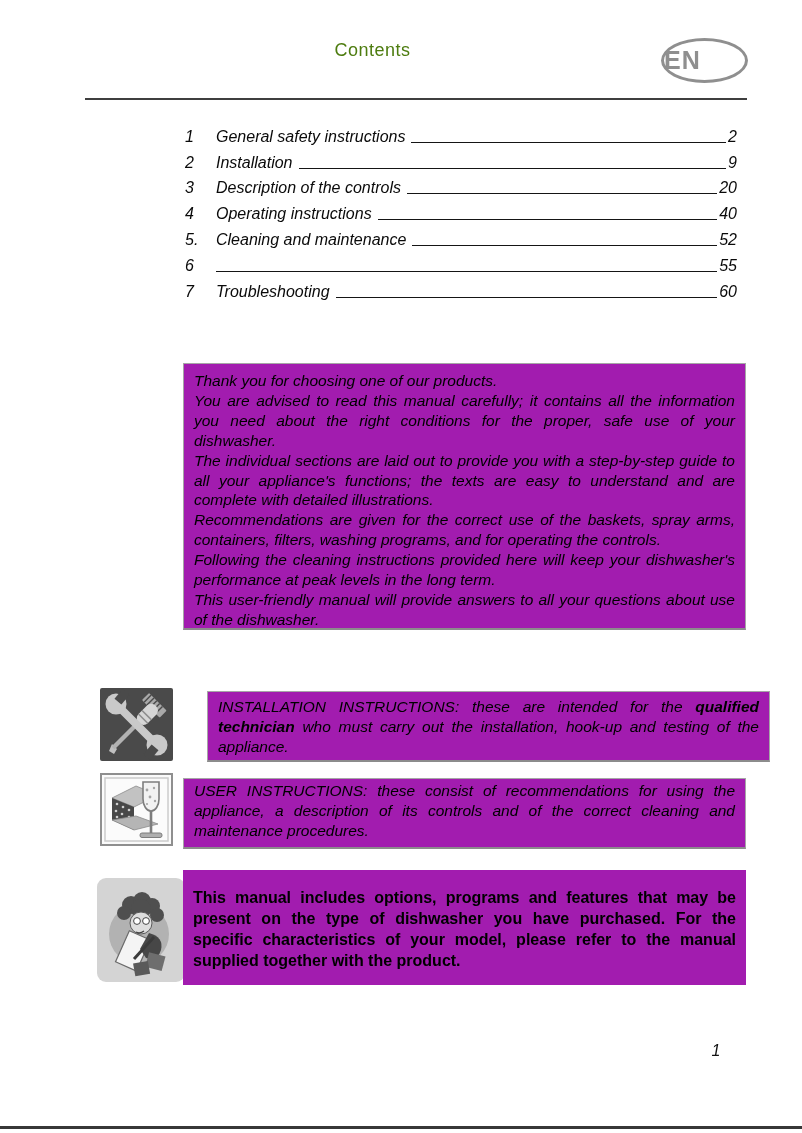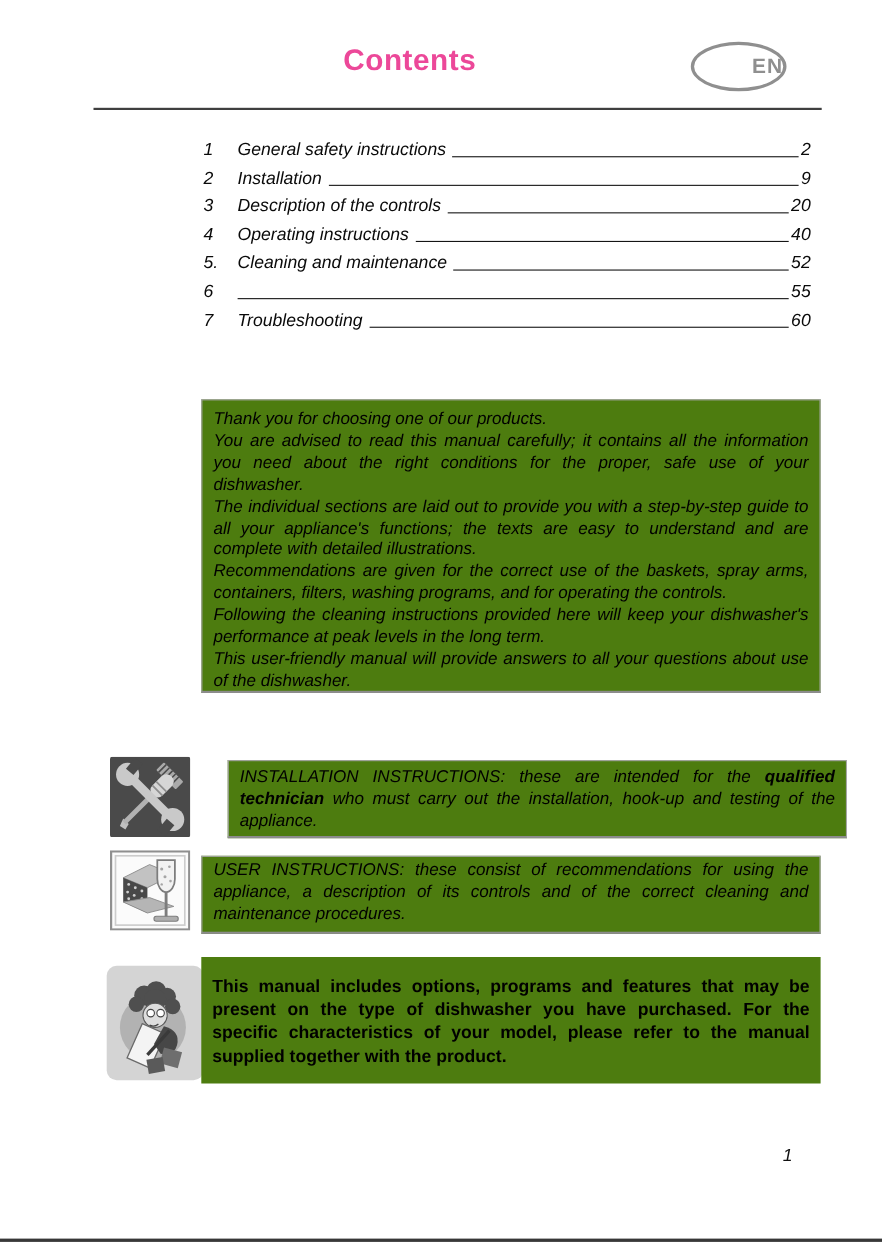--- a/index.html
+++ b/index.html
@@ -3,41 +3,41 @@
 <meta charset="utf-8">
 <style>
   * { margin:0; padding:0; box-sizing:border-box; }
   html,body { background:#ffffff; }
   .page {
     position:relative; width:802px; height:1133px; background:#ffffff;
     font-family:"Liberation Sans", sans-serif; color:#000; overflow:hidden;
   }
   .title {
     position:absolute; top:40px; left:0; width:745px; text-align:center;
-    font-size:27px; font-weight:bold; color:#ec4899; letter-spacing:0.5px;
+    font-size:18px; font-weight:normal; color:#4d7c0f; letter-spacing:0.5px;
   }
   .lang-badge {
-    position:absolute; top:38px; left:628px; width:87px; height:45px;
+    position:absolute; top:38px; left:661px; width:87px; height:45px;
     border:3px solid #8f8f8f; border-radius:50%;
-    display:flex; align-items:center; justify-content:flex-end;
-    font-weight:bold; font-size:19px; color:#8f8f8f; letter-spacing:1px;
+    display:flex; align-items:center; justify-content:flex-start;
+    font-weight:bold; font-size:25px; color:#8f8f8f; letter-spacing:1px;
   }
   .title-rule {
     position:absolute; top:98px; left:85px; width:662px; height:0;
     border-top:2px solid #3f3f3f;
   }
   .toc { position:absolute; top:120px; left:185px; width:552px;
          font-style:italic; font-size:16px; color:#0a0a0a; }
   .toc-row { display:flex; align-items:flex-end; height:25.8px; }
   .toc-num { width:31px; flex:0 0 31px; }
   .toc-label { white-space:nowrap; padding-right:6px; }
   .toc-leader { flex:1 1 auto; height:0; border-bottom:1.6px solid #151515; margin-bottom:3px; }
   .toc-page { padding-left:2px; }
   .graybox {
-    position:absolute; left:183px; width:563px; background:#4d7c0f;
+    position:absolute; left:183px; width:563px; background:#a21caf;
     border:1px solid #a6a6a6; border-bottom:2px solid #8c8c8c;
     font-style:italic; font-size:15.5px; line-height:19.9px;
     padding:6px 10px; text-align:justify; overflow:hidden;
   }
   .graybox p { text-align:justify; }
   .intro-box { top:363px; height:267px; padding-top:7px; }
   .install-box { top:691px; height:71px; padding-top:5px; line-height:20px;margin-left:24px; }
   .user-box { top:778px; height:71px; padding-top:2px; line-height:20px; }
   .note-box {
     top:870px; height:115px; font-style:normal; font-size:16px; line-height:21px;

